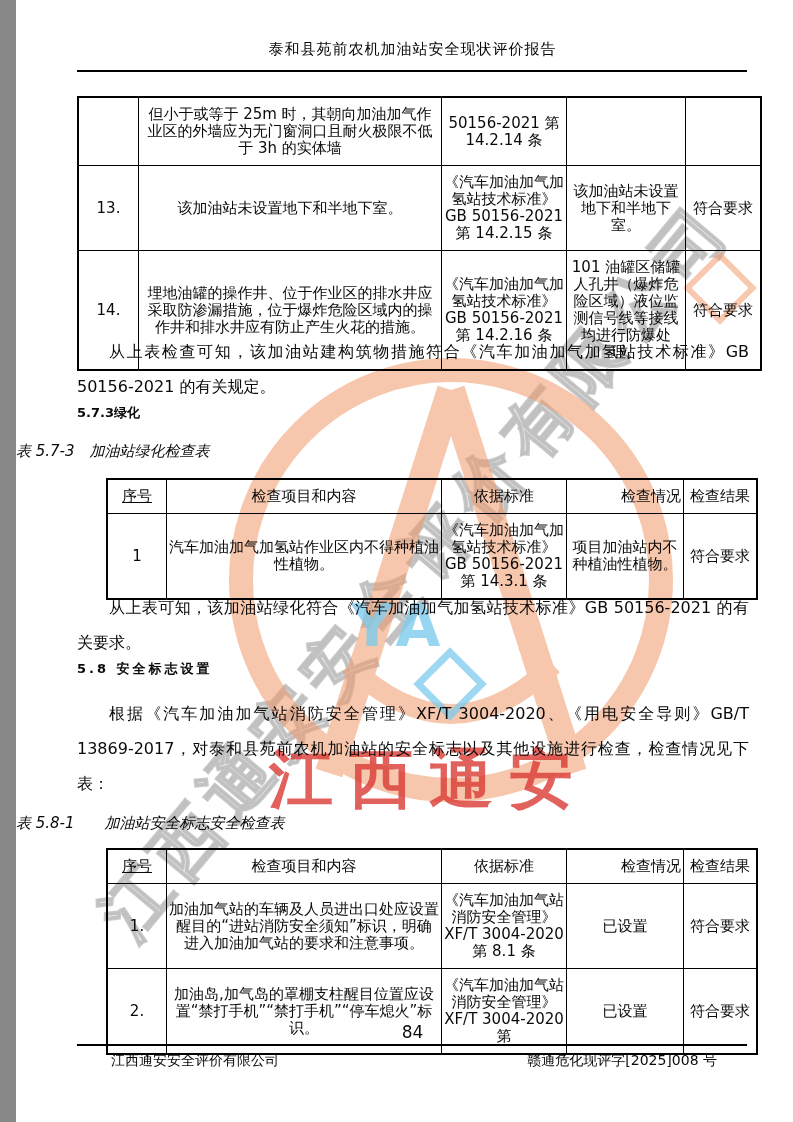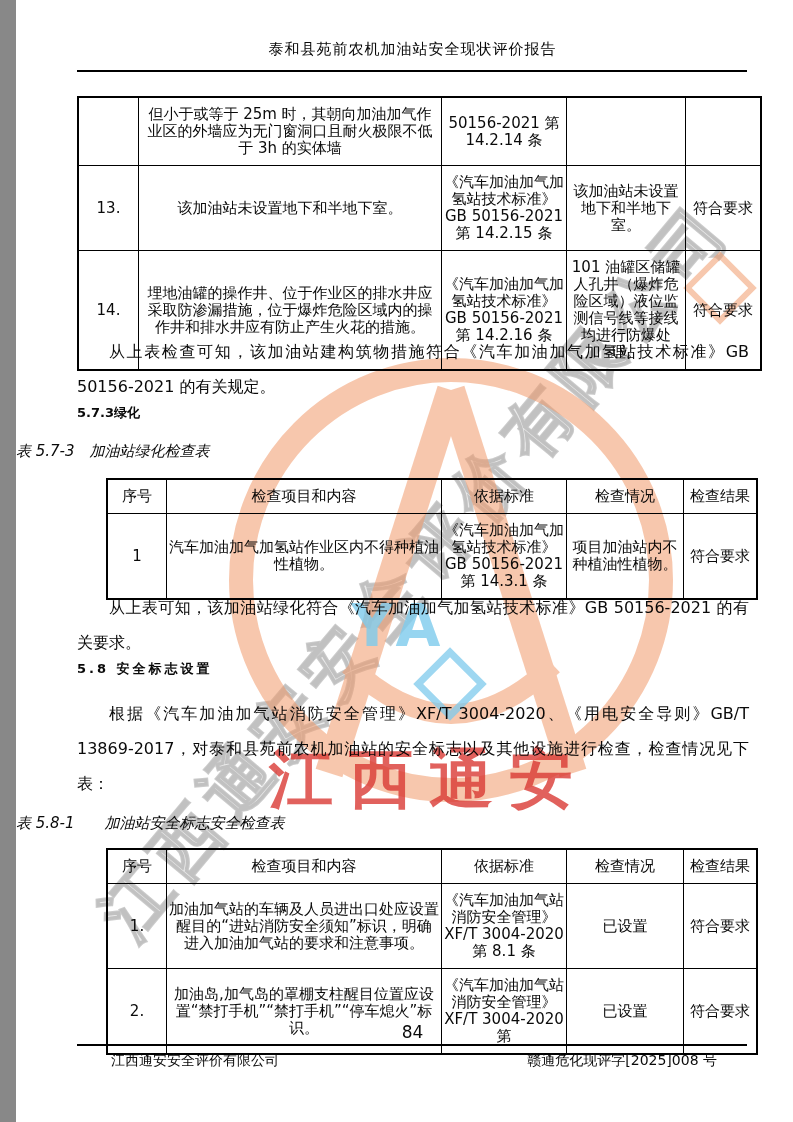--- a/index.html
+++ b/index.html
@@ -44,24 +44,24 @@
     font-size:15px;line-height:17px;
     text-align:center;vertical-align:middle;
     padding:8px 2px;font-weight:normal;word-break:break-word;
   }
   table{border:2px solid #000;}
   .t1{left:61px;top:96px;width:665px;}
   .t2,.t3{left:90px;top:478px;width:636px;}
   .t3{top:848px;}
   .t1 .c-no{width:55px;}  .t1 .c-item{width:298px;} .t1 .c-std{width:120px;}
   .t1 .c-sit{width:114px;}.t1 .c-res{width:70px;}
-  .t2 .c-no,.t3 .c-no{width:54px;}
+  .t2 .c-no,.t3 .c-no{width:54px;text-decoration:underline;}
   .t2 .c-item,.t3 .c-item{width:270px;}
   .t2 .c-std,.t3 .c-std{width:120px;}
-  .t2 .c-sit,.t3 .c-sit{width:112px;}
+  .t2 .c-sit,.t3 .c-sit{width:112px;text-align:right;}
   .t2 .c-res,.t3 .c-res{width:68px;}
   tr.h58a{height:56px;} tr.h71{height:69px;} tr.h108{height:106px;}
   tr.hhead{height:34px;} tr.h74{height:72px;} tr.h70{height:68px;} tr.h66{height:64px;}
   
   .wm{position:absolute;inset:0;pointer-events:none;mix-blend-mode:multiply;}
   .wm-diag{
     position:absolute;left:-100px;top:525px;width:1000px;height:90px;
     transform:rotate(-50deg);
     font-size:68px;font-weight:bold;letter-spacing:10px;white-space:nowrap;
     color:rgba(200,200,200,0.40);

